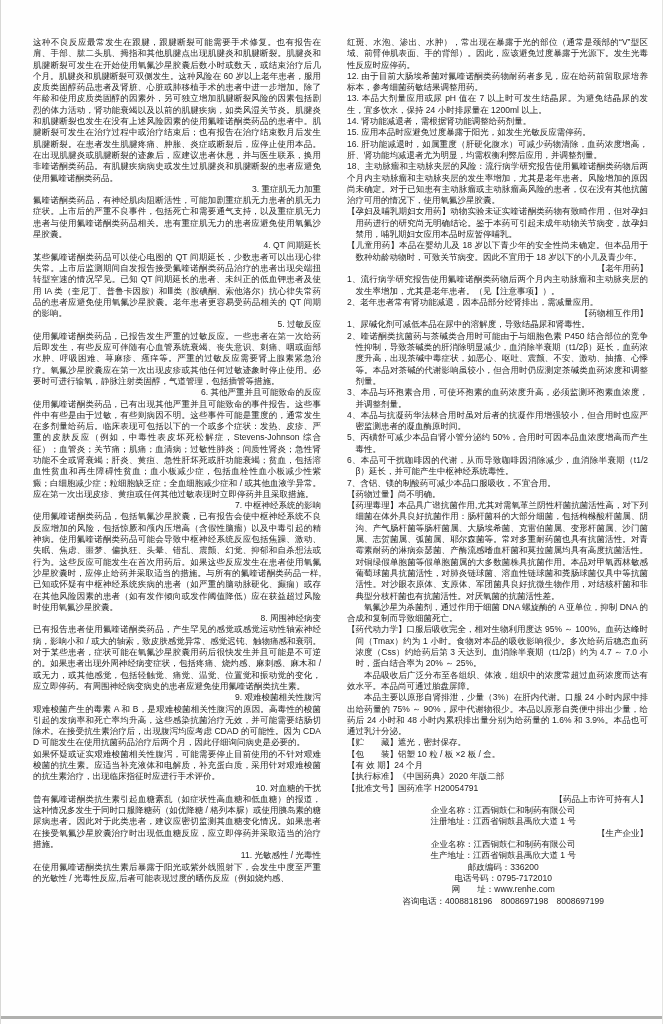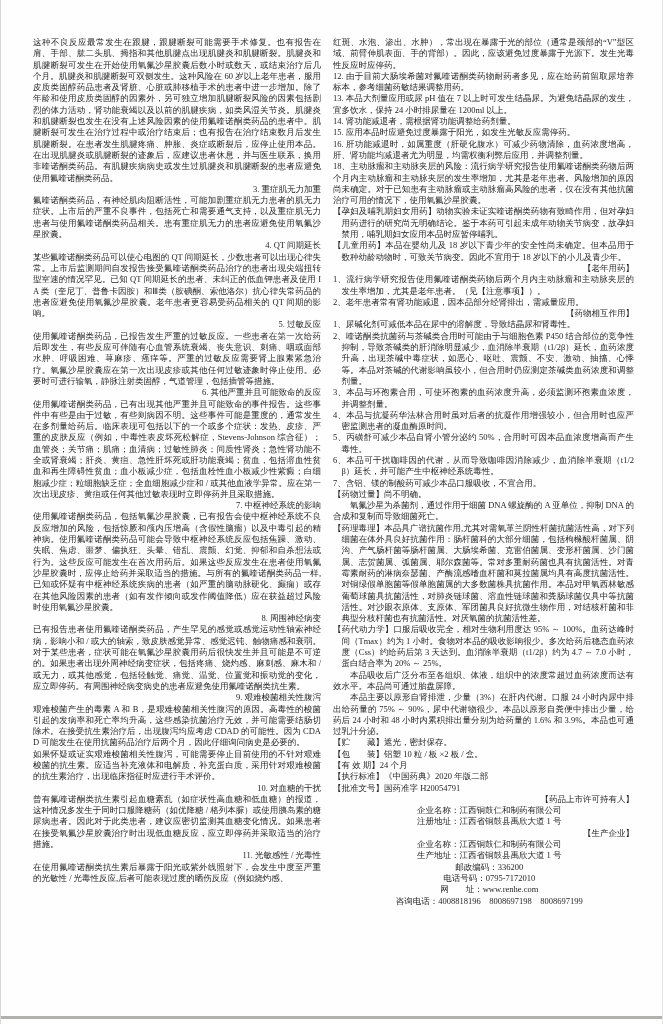--- a/index.html
+++ b/index.html
@@ -14,23 +14,22 @@
     width:663px;height:1024px;
     background:#fefefe;
     box-sizing:border-box;
     border-left:1px solid #d8d8d6;
     border-right:1px solid #e4e4e2;
   }
   .content{
     position:absolute;
     top:37px;left:32px;right:10px;bottom:46px;
     display:flex;
-    gap:12px;
+    gap:26px;
     overflow:hidden;
-    font-family:Liberation Serif, serif;
   }
   .col{
     overflow:hidden;
     color:#1f1f1f;
     font-size:8.5px;
     line-height:11.3px;
   }
   .col-left{width:288px;flex:0 0 288px;}
   .col-right{width:301px;flex:0 0 301px;}
   .para{
@@ -91,22 +90,22 @@
         <p class="para hang">2、老年患者常有肾功能减退，因本品部分经肾排出，需减量应用。</p>
         <p class="para heading">【药物相互作用】</p>
         <p class="para hang">1、尿碱化剂可减低本品在尿中的溶解度，导致结晶尿和肾毒性。</p>
         <p class="para hang">2、喹诺酮类抗菌药与茶碱类合用时可能由于与细胞色素 P450 结合部位的竞争性抑制，导致茶碱类的肝消除明显减少，血消除半衰期（t1/2β）延长，血药浓度升高，出现茶碱中毒症状，如恶心、呕吐、震颤、不安、激动、抽搐、心悸等。本品对茶碱的代谢影响虽较小，但合用时仍应测定茶碱类血药浓度和调整剂量。</p>
         <p class="para hang">3、本品与环孢素合用，可使环孢素的血药浓度升高，必须监测环孢素血浓度，并调整剂量。</p>
         <p class="para hang">4、本品与抗凝药华法林合用时虽对后者的抗凝作用增强较小，但合用时也应严密监测患者的凝血酶原时间。</p>
         <p class="para hang">5、丙磺舒可减少本品自肾小管分泌约 50%，合用时可因本品血浓度增高而产生毒性。</p>
         <p class="para hang">6、本品可干扰咖啡因的代谢，从而导致咖啡因消除减少，血消除半衰期（t1/2β）延长，并可能产生中枢神经系统毒性。</p>
         <p class="para hang">7、含铝、镁的制酸药可减少本品口服吸收，不宜合用。</p>
         <p class="para body">【药物过量】尚不明确。</p>
+        <p class="para hang">【药理毒理】本品具广谱抗菌作用,尤其对需氧革兰阴性杆菌抗菌活性高，对下列细菌在体外具良好抗菌作用：肠杆菌科的大部分细菌，包括枸橼酸杆菌属、阴沟、产气肠杆菌等肠杆菌属、大肠埃希菌、克雷伯菌属、变形杆菌属、沙门菌属、志贺菌属、弧菌属、耶尔森菌等。常对多重耐药菌也具有抗菌活性。对青霉素耐药的淋病奈瑟菌、产酶流感嗜血杆菌和莫拉菌属均具有高度抗菌活性。对铜绿假单胞菌等假单胞菌属的大多数菌株具抗菌作用。本品对甲氧西林敏感葡萄球菌具抗菌活性，对肺炎链球菌、溶血性链球菌和粪肠球菌仅具中等抗菌活性。对沙眼衣原体、支原体、军团菌具良好抗微生物作用，对结核杆菌和非典型分枝杆菌也有抗菌活性。对厌氧菌的抗菌活性差。</p>
         <p class="para indent">氧氟沙星为杀菌剂，通过作用于细菌 DNA 螺旋酶的 A 亚单位，抑制 DNA 的合成和复制而导致细菌死亡。</p>
-        <p class="para hang">【药理毒理】本品具广谱抗菌作用,尤其对需氧革兰阴性杆菌抗菌活性高，对下列细菌在体外具良好抗菌作用：肠杆菌科的大部分细菌，包括枸橼酸杆菌属、阴沟、产气肠杆菌等肠杆菌属、大肠埃希菌、克雷伯菌属、变形杆菌属、沙门菌属、志贺菌属、弧菌属、耶尔森菌等。常对多重耐药菌也具有抗菌活性。对青霉素耐药的淋病奈瑟菌、产酶流感嗜血杆菌和莫拉菌属均具有高度抗菌活性。对铜绿假单胞菌等假单胞菌属的大多数菌株具抗菌作用。本品对甲氧西林敏感葡萄球菌具抗菌活性，对肺炎链球菌、溶血性链球菌和粪肠球菌仅具中等抗菌活性。对沙眼衣原体、支原体、军团菌具良好抗微生物作用，对结核杆菌和非典型分枝杆菌也有抗菌活性。对厌氧菌的抗菌活性差。</p>
         <p class="para hang">【药代动力学】口服后吸收完全，相对生物利用度达 95% ～ 100%。血药达峰时间（Tmax）约为 1 小时。食物对本品的吸收影响很少。多次给药后稳态血药浓度（Css）约给药后第 3 天达到。血消除半衰期（t1/2β）约为 4.7 ～ 7.0 小时，蛋白结合率为 20% ～ 25%。</p>
         <p class="para indent">本品吸收后广泛分布至各组织、体液，组织中的浓度常超过血药浓度而达有效水平。本品尚可通过胎盘屏障。</p>
         <p class="para indent">本品主要以原形自肾排泄，少量（3%）在肝内代谢。口服 24 小时内尿中排出给药量的 75% ～ 90%，尿中代谢物很少。本品以原形自粪便中排出少量，给药后 24 小时和 48 小时内累积排出量分别为给药量的 1.6% 和 3.9%。本品也可通过乳汁分泌。</p>
         <p class="para body">【贮　　藏】遮光，密封保存。</p>
         <p class="para body">【包　　装】铝塑 10 粒 / 板 ×2 板 / 盒。</p>
         <p class="para body">【有 效 期】24 个月</p>
         <p class="para body">【执行标准】《中国药典》2020 年版二部</p>
         <p class="para body">【批准文号】国药准字 H20054791</p>
         <p class="para heading">【药品上市许可持有人】</p>
         <p class="para addr">企业名称：江西铜鼓仁和制药有限公司</p>

